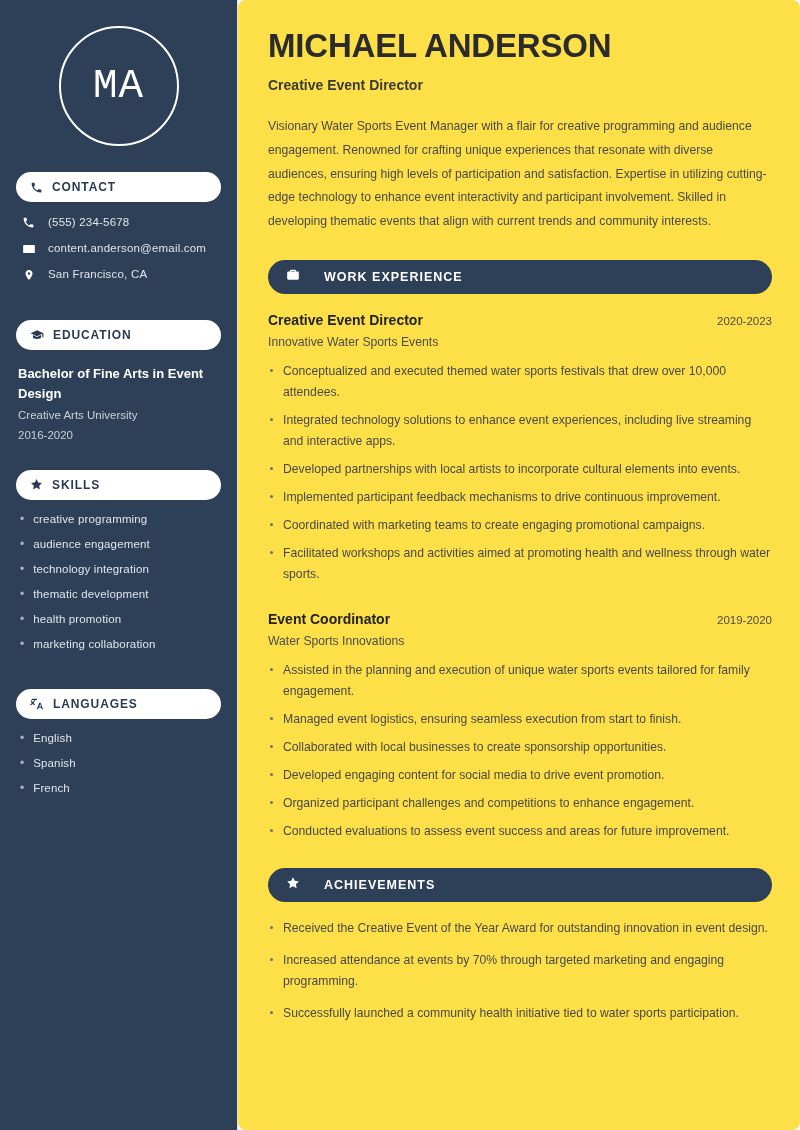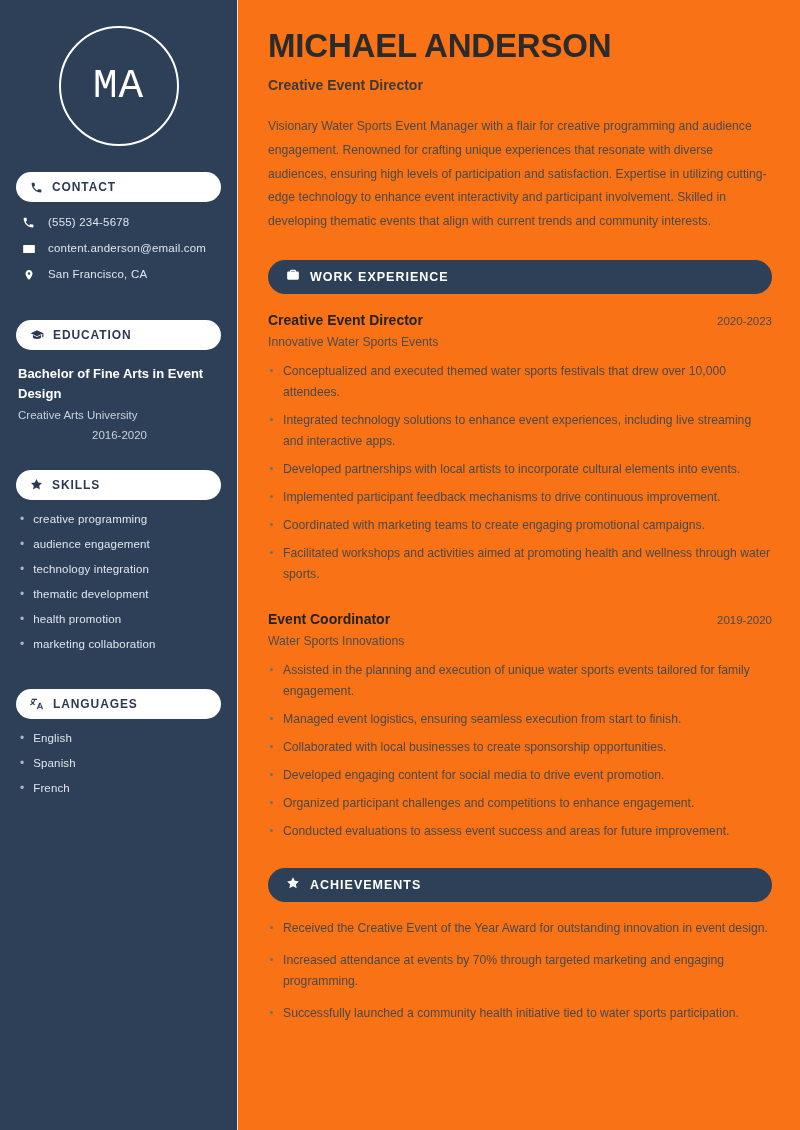--- a/index.html
+++ b/index.html
@@ -96,21 +96,20 @@
     color: #c8d0dc;
     font-size: 11.5px;
     margin-top: 3px;
     line-height: 1.5;
   }
   .edu-dates {
     color: #c8d0dc;
     font-size: 11.5px;
     margin-top: 2px;
     line-height: 1.5;
-    text-align: center;
   }
 
   .side-list { margin-top: 13px; padding-left: 4px; }
   .side-item {
     display: flex;
     align-items: baseline;
     gap: 9px;
     height: 25px;
   }
   .side-item .dot {
@@ -121,21 +120,22 @@
   .side-item .txt {
     color: #dfe4ec;
     font-size: 11.5px;
     letter-spacing: 0.15px;
   }
 
   
   .main {
     flex: 1;
     padding: 28px 28px 0 30px;
-    background: #f97316;
+    background: #fde047;
+    border-radius: 8px;
   }
 
   .name {
     color: #2b2b2b;
     font-size: 33px;
     font-weight: 700;
     line-height: 1.12;
     letter-spacing: -0.2px;
     text-transform: uppercase;
   }
@@ -155,21 +155,21 @@
   }
 
   .sec-header {
     margin-top: 26px;
     background: #2e4057;
     border-radius: 999px;
     height: 34px;
     display: flex;
     align-items: center;
     padding: 0 18px;
-    gap: 10px;
+    gap: 24px;
   }
   .sec-header .sec-label {
     color: #ffffff;
     font-size: 12.5px;
     font-weight: 700;
     letter-spacing: 1px;
     text-transform: uppercase;
   }
 
   .job { margin-top: 18px; }

